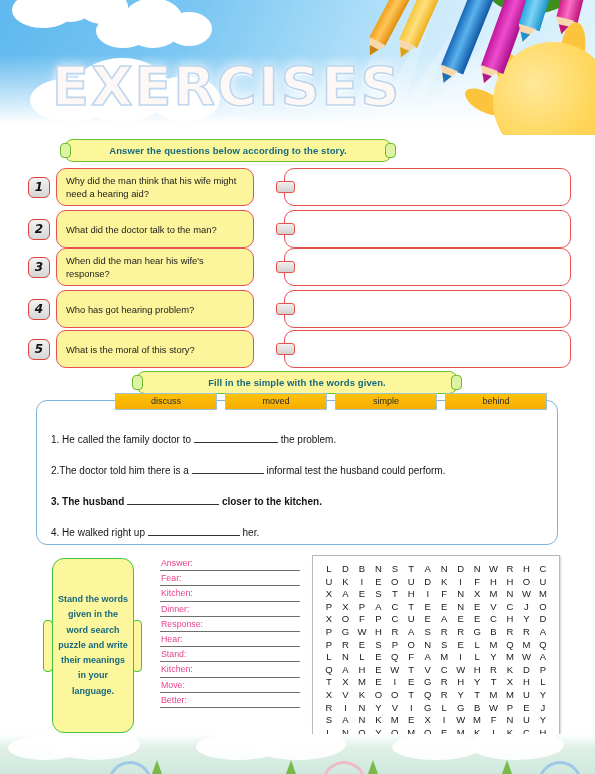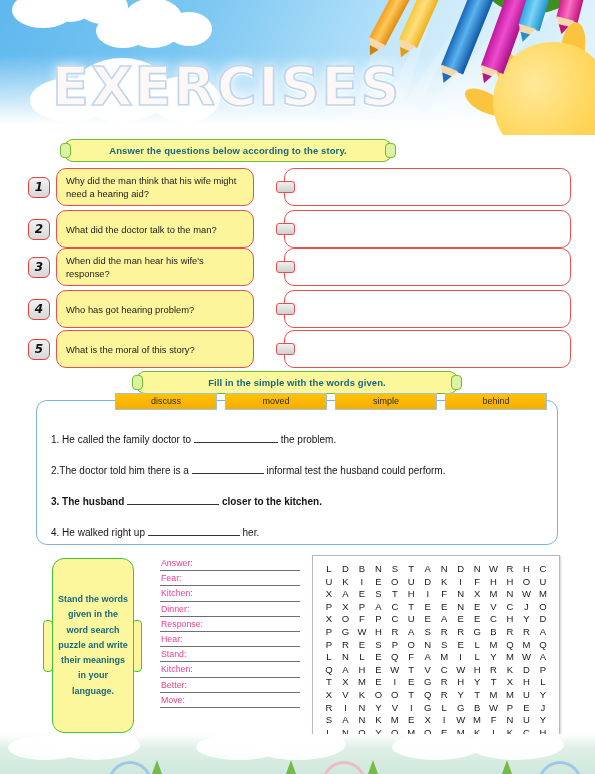--- a/index.html
+++ b/index.html
@@ -372,22 +372,22 @@
 
   <div class="vocab">
     <div class="vocab-item">Answer:</div>
     <div class="vocab-item">Fear:</div>
     <div class="vocab-item">Kitchen:</div>
     <div class="vocab-item">Dinner:</div>
     <div class="vocab-item">Response:</div>
     <div class="vocab-item">Hear:</div>
     <div class="vocab-item">Stand:</div>
     <div class="vocab-item">Kitchen:</div>
+    <div class="vocab-item">Move:</div>
     <div class="vocab-item">Better:</div>
-    <div class="vocab-item">Move:</div>
   </div>
 
   <div class="grid-panel" id="word-search-grid">
       <div class="grid-row">
         <span>L</span>
         <span>D</span>
         <span>B</span>
         <span>N</span>
         <span>S</span>
         <span>T</span>

